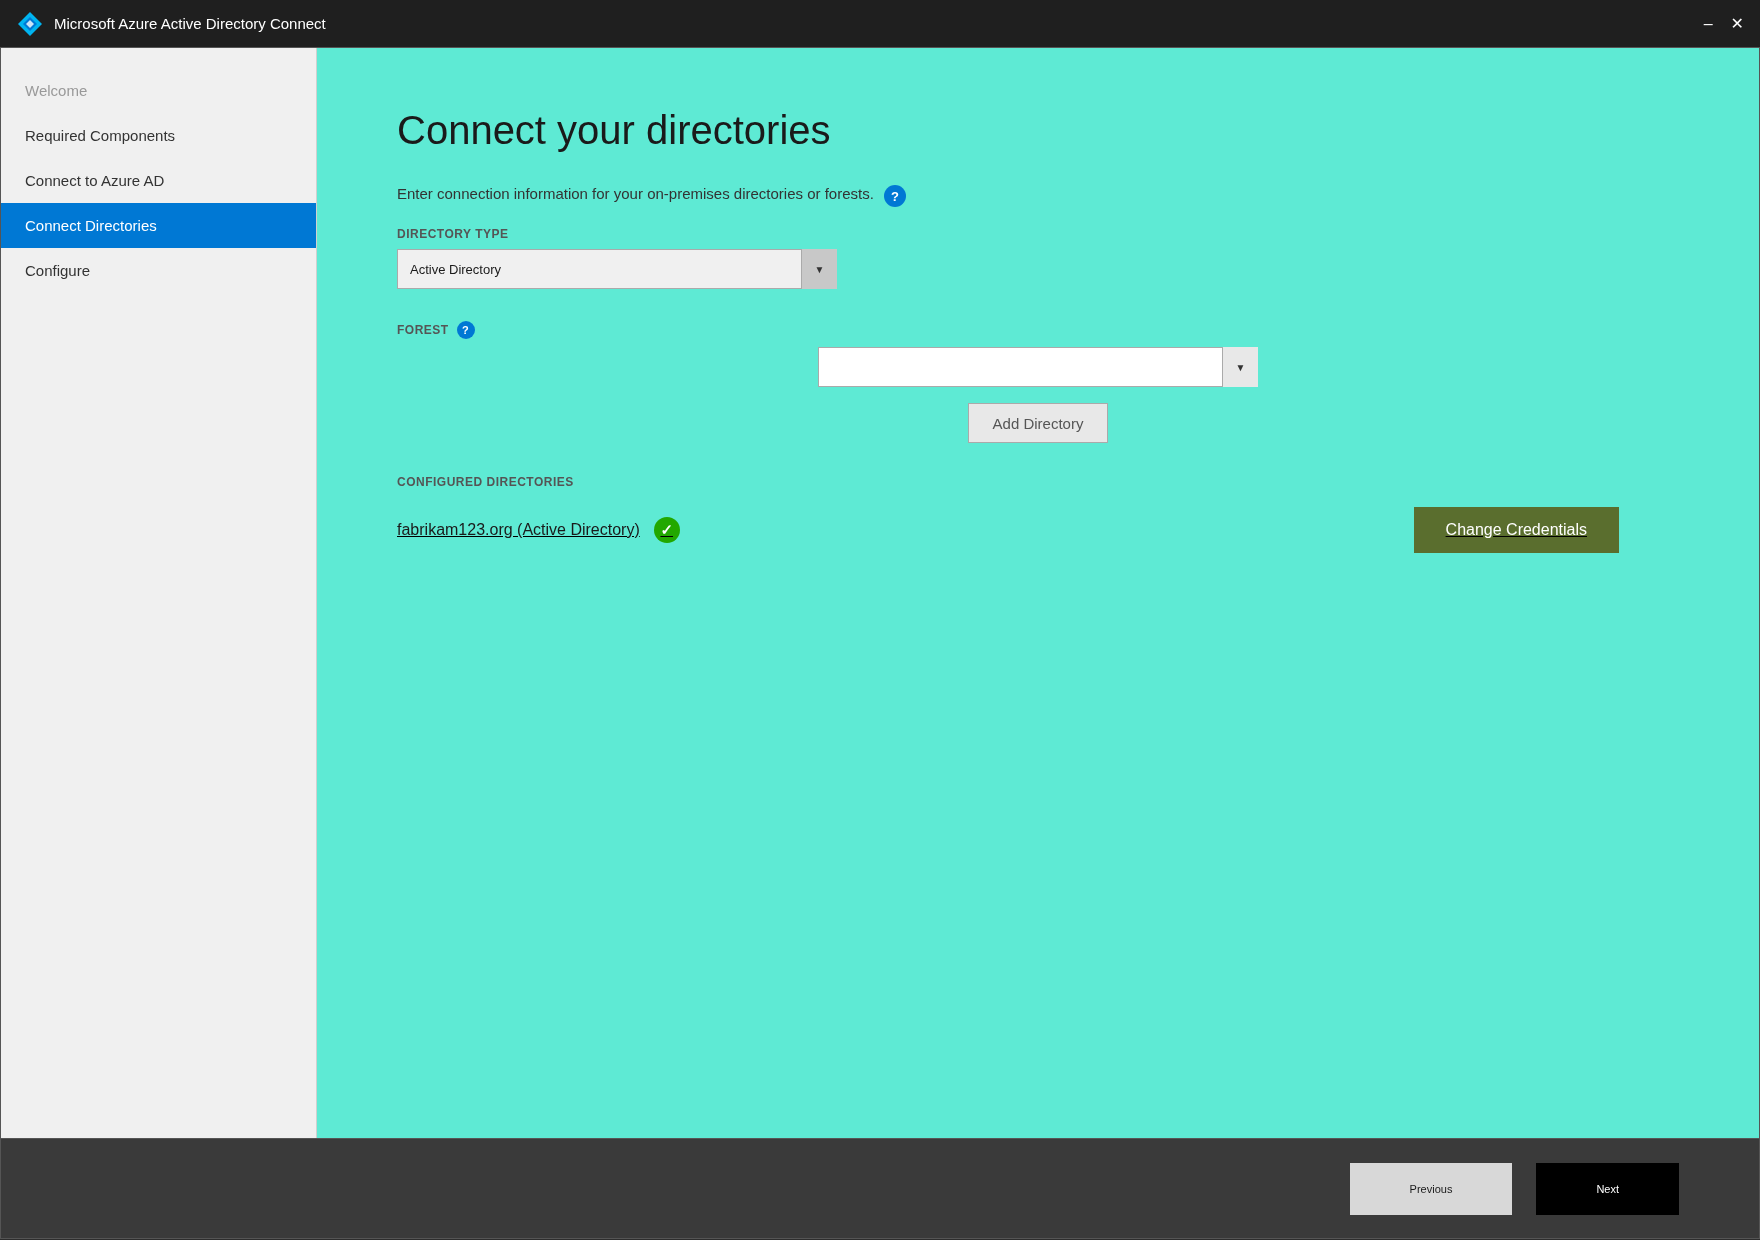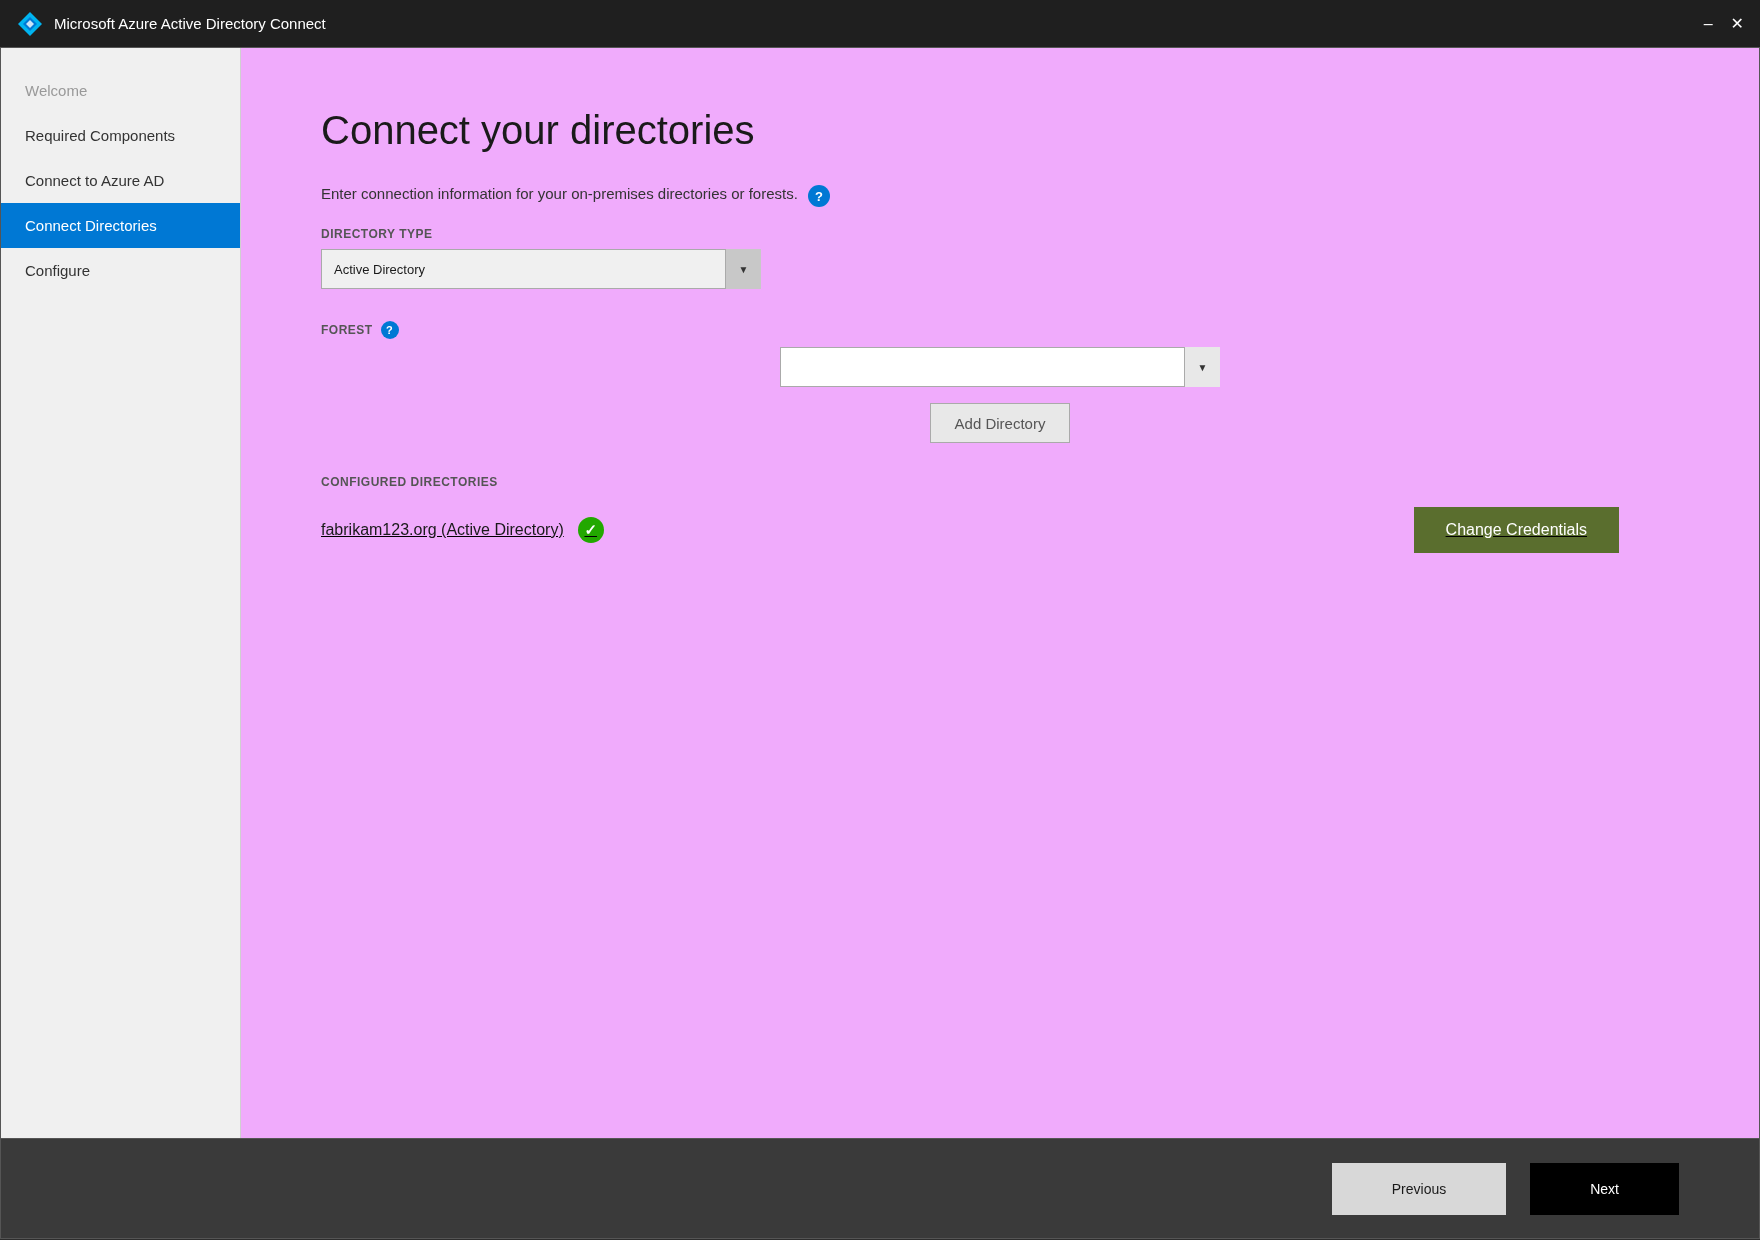--- a/index.html
+++ b/index.html
@@ -57,21 +57,21 @@
     }
 
     .window-body {
       display: flex;
       flex: 1;
       overflow: hidden;
     }
 
     
     .sidebar {
-      width: 240px;
+      width: 316px;
       background: #f0f0f0;
       border-right: 1px solid #d0d0d0;
       padding-top: 20px;
       flex-shrink: 0;
     }
     .sidebar-item {
       padding: 14px 24px;
       font-size: 15px;
       color: #333;
       cursor: pointer;
@@ -83,21 +83,21 @@
     }
     .sidebar-item.dimmed {
       color: #999;
     }
 
     
     .content {
       flex: 1;
       padding: 60px 80px 40px 80px;
       overflow-y: auto;
-      background: #f0abfc;
+      background: #5eead4;
     }
     .page-title {
       font-size: 40px;
       font-weight: 300;
       color: #1a1a1a;
       margin-bottom: 32px;
     }
     .description-row {
       display: flex;
       align-items: flex-start;
@@ -281,21 +281,21 @@
       display: flex;
       align-items: center;
       justify-content: flex-end;
       padding: 0 80px;
       gap: 24px;
       border-top: 1px solid #555;
     }
     .footer-btn {
       height: 52px;
       padding: 0 60px;
-      font-size: 14px;
+      font-size: 11px;
       cursor: pointer;
       border: none;
     }
     .footer-btn.previous {
       background: #d8d8d8;
       color: #1a1a1a;
     }
     .footer-btn.next {
       background: #000000;
       color: #ffffff;

